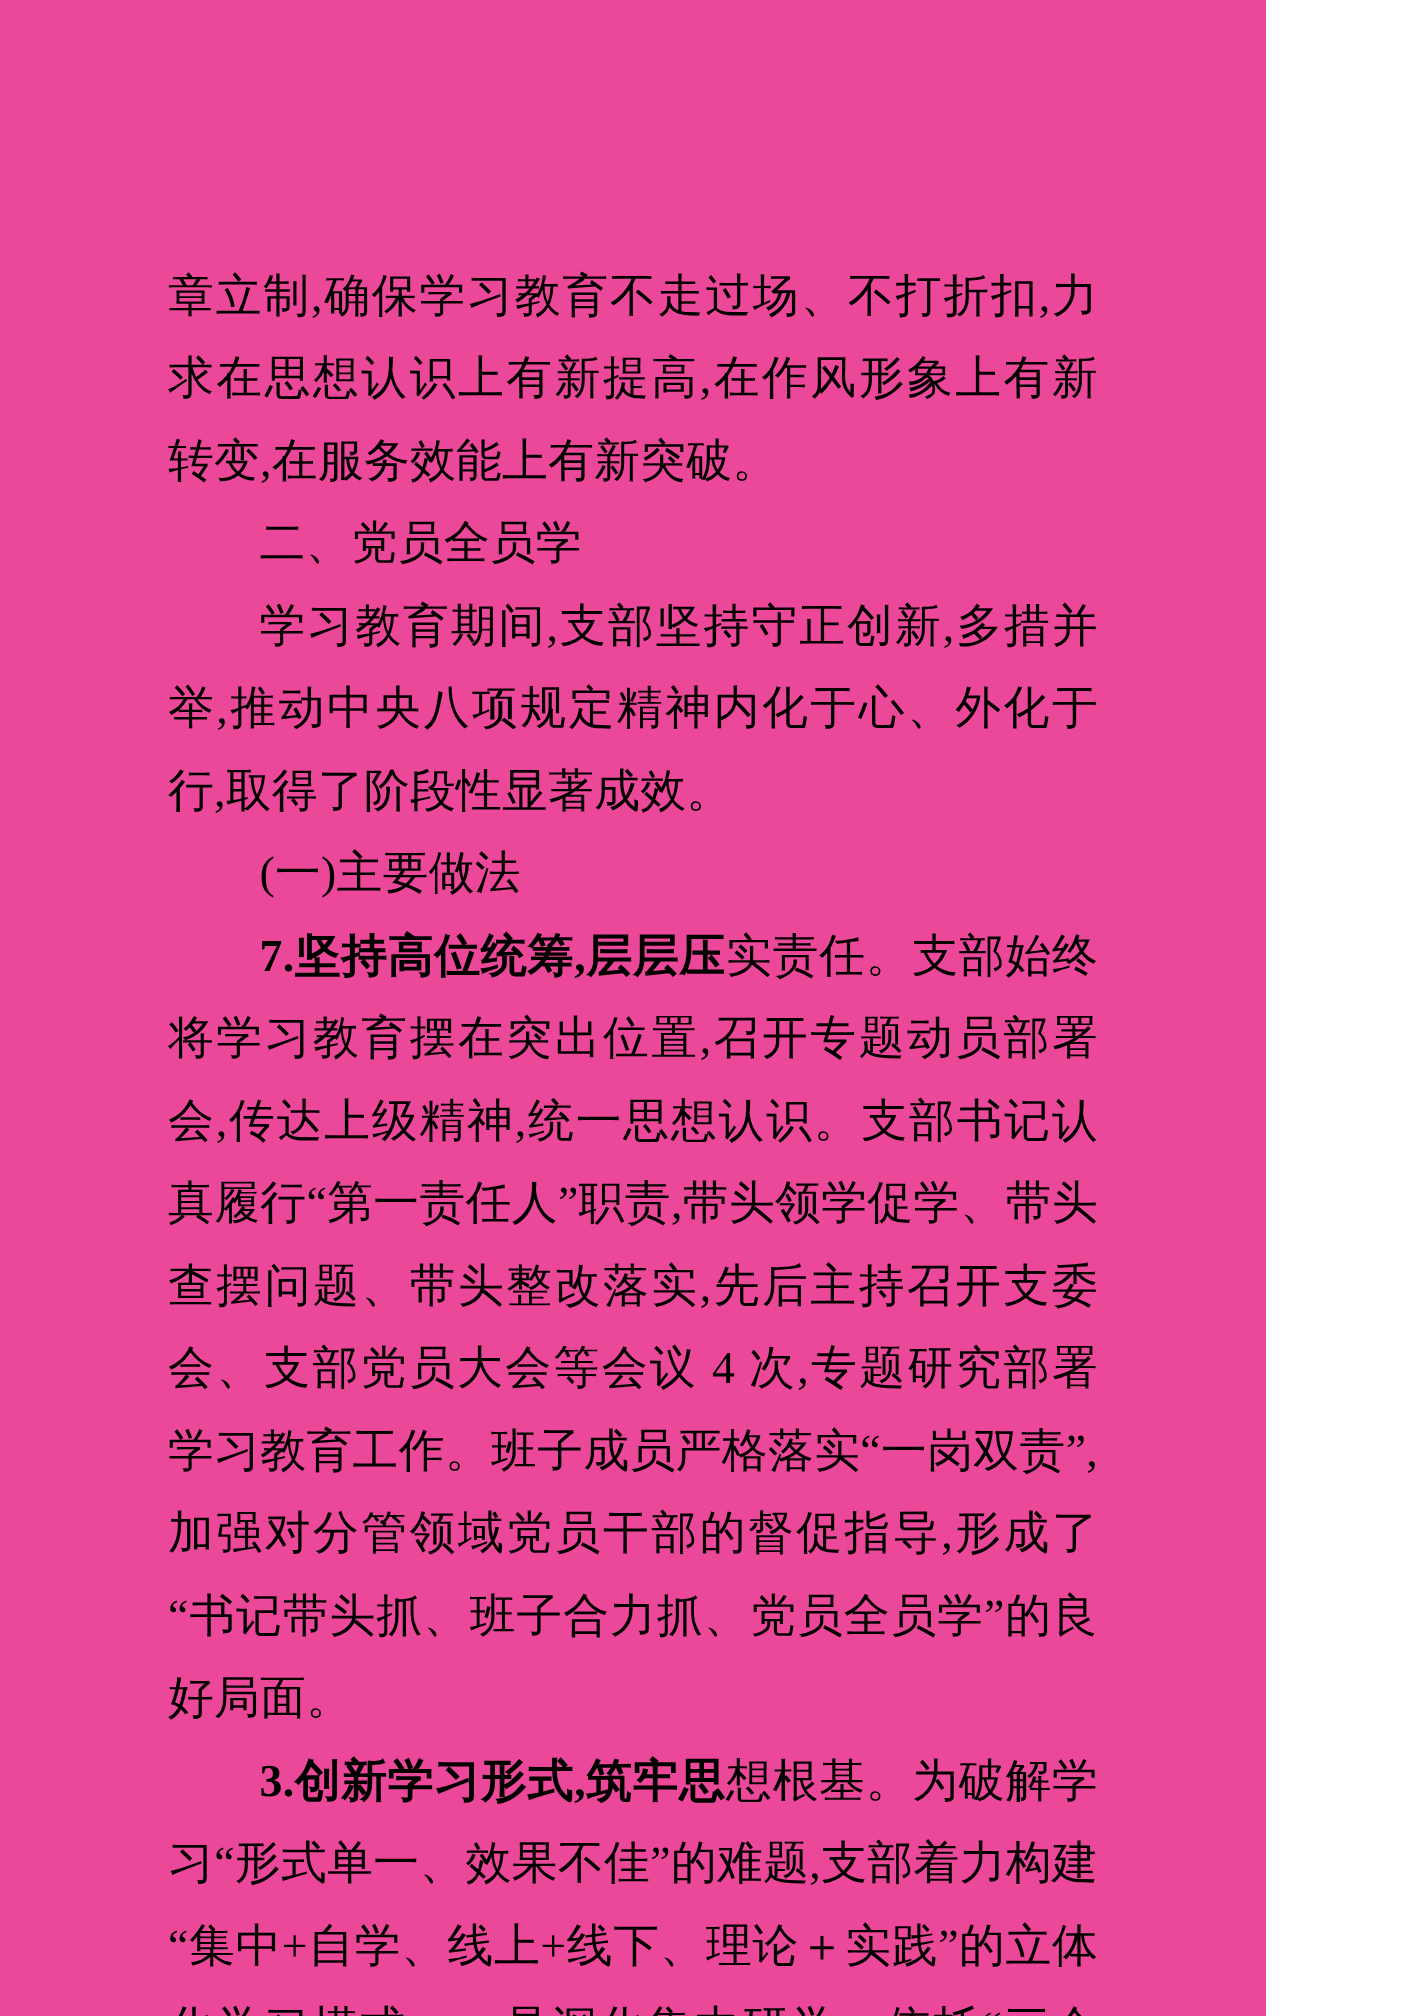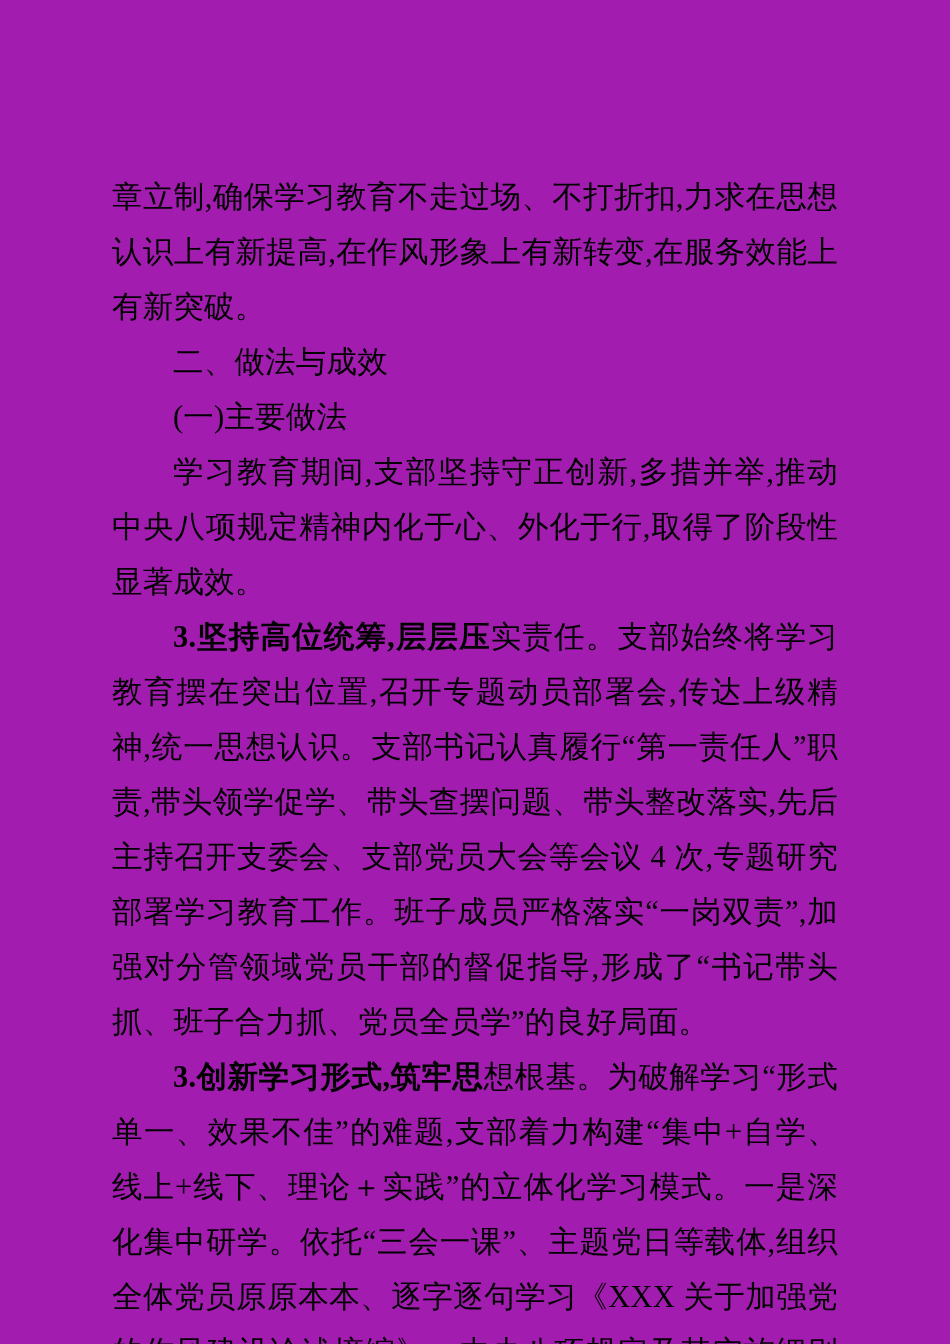--- a/index.html
+++ b/index.html
@@ -9,25 +9,25 @@
   }
   body {
     width: 950px;
     height: 1344px;
     font-family: "Liberation Serif", "DejaVu Serif", serif;
     color: #000000;
     overflow: hidden;
   }
   .page {
     position: relative;
-    width: 950px;
+    width: 844px;
     height: 1344px;
     box-sizing: border-box;
     padding: 170px 112px 60px 112px;
-    background: #a21caf;
+    background: #ec4899;
   }
   .doc-body {
     font-size: 30.5px;
     line-height: 55px;
     text-align: justify;
     text-justify: inter-ideograph;
     letter-spacing: 0.2px;
   }
   .para {
     margin: 0;
@@ -51,33 +51,33 @@
 <body>
 
 <div class="page">
   <div class="doc-body">
 
     <p class="para cont">
       <span>章立制,确保学习教育不走过场、不打折扣,力求在思想认识上有新提高,在作风形象上有新转变,在服务效能上有新突破。</span>
     </p>
 
     <p class="para indent">
-      <span>二、做法与成效</span>
+      <span>二、党员全员学</span>
+    </p>
+
+    <p class="para indent">
+      <span>学习教育期间,支部坚持守正创新,多措并举,推动中央八项规定精神内化于心、外化于行,取得了阶段性显著成效。</span>
     </p>
 
     <p class="para indent">
       <span>(一)主要做法</span>
     </p>
 
     <p class="para indent">
-      <span>学习教育期间,支部坚持守正创新,多措并举,推动中央八项规定精神内化于心、外化于行,取得了阶段性显著成效。</span>
-    </p>
-
-    <p class="para indent">
-      <span class="bold">3.坚持高位统筹,层层压</span><span>实责任。支部始终将学习教育摆在突出位置,召开专题动员部署会,传达上级精神,统一思想认识。支部书记认真履行“第一责任人”职责,带头领学促学、带头查摆问题、带头整改落实,先后主持召开支委会、支部党员大会等会议 4 次,专题研究部署学习教育工作。班子成员严格落实“一岗双责”,加强对分管领域党员干部的督促指导,形成了“书记带头抓、班子合力抓、党员全员学”的良好局面。</span>
+      <span class="bold">7.坚持高位统筹,层层压</span><span>实责任。支部始终将学习教育摆在突出位置,召开专题动员部署会,传达上级精神,统一思想认识。支部书记认真履行“第一责任人”职责,带头领学促学、带头查摆问题、带头整改落实,先后主持召开支委会、支部党员大会等会议 4 次,专题研究部署学习教育工作。班子成员严格落实“一岗双责”,加强对分管领域党员干部的督促指导,形成了“书记带头抓、班子合力抓、党员全员学”的良好局面。</span>
     </p>
 
     <p class="para indent">
       <span class="bold">3.创新学习形式,筑牢思</span><span>想根基。为破解学习“形式单一、效果不佳”的难题,支部着力构建“集中+自学、线上+线下、理论＋实践”的立体化学习模式。一是深化集中研学。依托“三会一课”、主题党日等载体,组织全体党员原原本本、逐字逐句学习《XXX 关于加强党的作风建设论述摘编》、中央八项规定及其实施细则精神和省、市、县相关规定。累计开展专题学习 12 次,举办读书班 2 期,支部书记、委员带头讲授专题党课</span>
     </p>
 
   </div>
 </div>
 
 </body></html>

